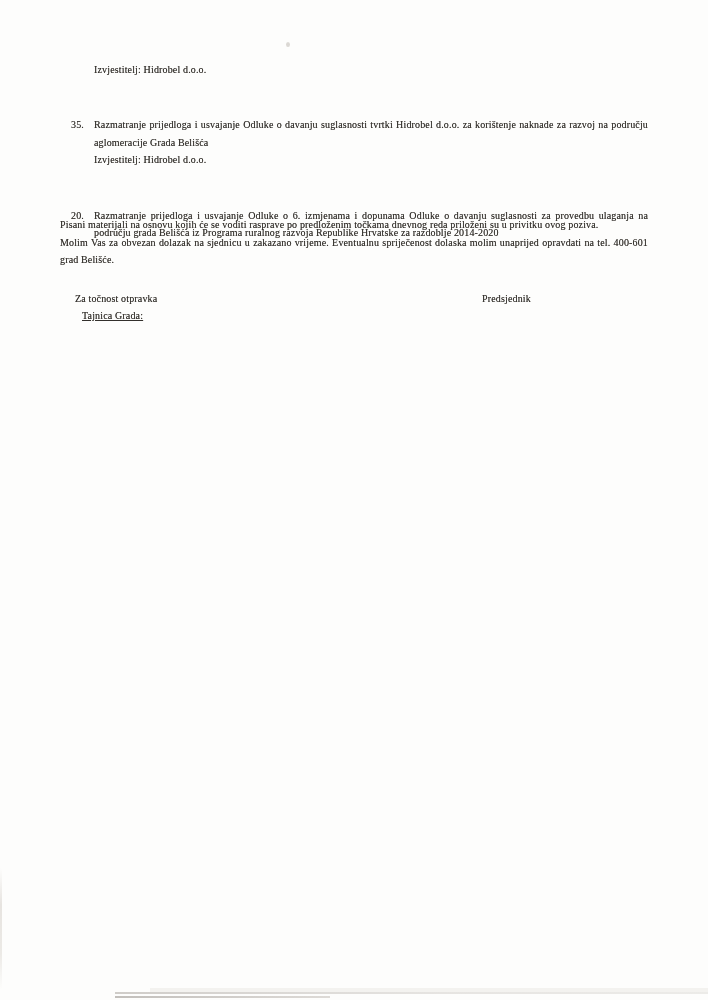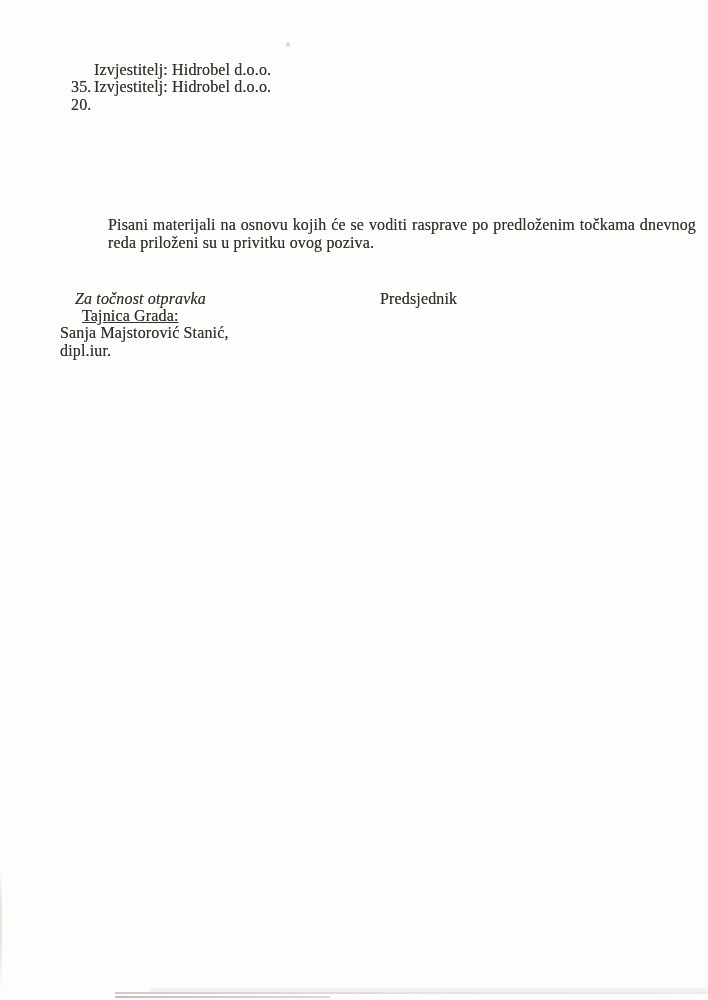--- a/index.html
+++ b/index.html
@@ -9,57 +9,56 @@
     font-family: "Liberation Serif", "DejaVu Serif", serif;
   }
   .page {
     position: relative;
     width: 708px; height: 1000px;
     background: var(--paper, #fdfdfc);
     color: var(--ink, #33302c);
     overflow: hidden;
   }
   .scan-text {
-    font-size: 16px;
+    font-size: 10px;
     letter-spacing: 0.15px;
     text-shadow: 0 0 0.5px rgba(55, 50, 44, 0.65);
   }
 
   
   .agenda {
     position: absolute;
     left: 60px; top: 61px;
     width: 588px;
     line-height: 17.4px;
   }
   .reporter-intro { padding-left: 34px; }
-  .agenda-item { position: relative; padding-left: 34px; }
+  .agenda-item { position: relative; padding-left: 34px; margin-top: 38px; }
   .agenda-item .num { position: absolute; left: 11px; top: 0; }
   .agenda-item .item-text { text-align: justify; }
 
   
   .notes {
     position: absolute;
     left: 60px; top: 216px;
     width: 588px;
     line-height: 17.5px;
-    margin-left: 48px;
   }
   .notes p {
     margin: 0;
     text-align: justify;
     white-space: pre-wrap;
   }
 
   
   .sig { position: absolute; top: 290px; line-height: 17.2px; }
   .sig-left { left: 60px; width: 210px; }
-  .sig-left .s1 { padding-left: 15px; font-style: italic; }
+  .sig-left .s1 { padding-left: 15px; }
   .sig-left .s2 { padding-left: 22px; text-decoration: underline; }
-  .sig-right { left: 380px; width: 205px; }
+  .sig-right { left: 404px; width: 205px; text-align: center; }
 
   
   .speck {
     position: absolute; left: 286px; top: 42px;
     width: 4px; height: 5px; border-radius: 50%;
     background: #dbd8d4;
   }
   .edge-left {
     position: absolute; left: 0; top: 868px;
     width: 2px; height: 122px;
@@ -84,36 +83,38 @@
 </head>
 <body>
 
 <div class="page">
 
   <div class="agenda scan-text">
     <div class="reporter-intro">Izvjestitelj: Hidrobel d.o.o.</div>
 
     <div class="agenda-item">
       <span class="num">35.</span>
+      <div class="item-text">Razmatranje prijedloga i usvajanje Odluke o davanju suglasnosti tvrtki Hidrobel d.o.o. za korištenje naknade za razvoj na području aglomeracije Grada Belišća</div>
       <div class="reporter">Izvjestitelj: Hidrobel d.o.o.</div>
     </div>
 
     <div class="agenda-item">
       <span class="num">20.</span>
+      <div class="item-text">Razmatranje prijedloga i usvajanje Odluke o 6. izmjenama i dopunama Odluke o davanju suglasnosti za provedbu ulaganja na području grada Belišća iz Programa ruralnog razvoja Republike Hrvatske za razdoblje 2014-2020</div>
     </div>
   </div>
 
   <div class="notes scan-text">
     <p>Pisani materijali na osnovu kojih će se voditi rasprave po predloženim točkama dnevnog reda priloženi su u privitku ovog poziva.</p>
+    <p>Molim Vas za obvezan dolazak na sjednicu u zakazano vrijeme. Eventualnu spriječenost dolaska molim unaprijed opravdati na tel. 400-601   grad Belišće.</p>
   </div>
 
   <div class="sig sig-left scan-text">
     <div class="s1">Za točnost otpravka</div>
     <div class="s2">Tajnica Grada:</div>
-    <div class="s3">Sanja Majstorović Stanić, dipl.iur.</div>
   </div>
 
   <div class="sig sig-right scan-text">
     <div class="s1">Predsjednik</div>
   </div>
 
   <div class="speck"></div>
   <div class="edge-left"></div>
   <div class="bottom-strip"></div>
   <div class="bottom-line"></div>

